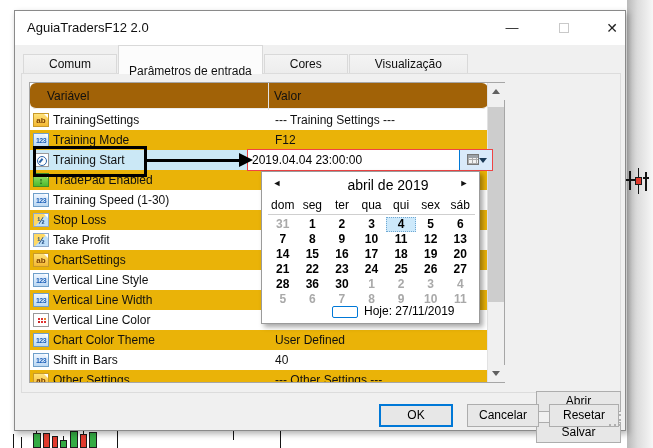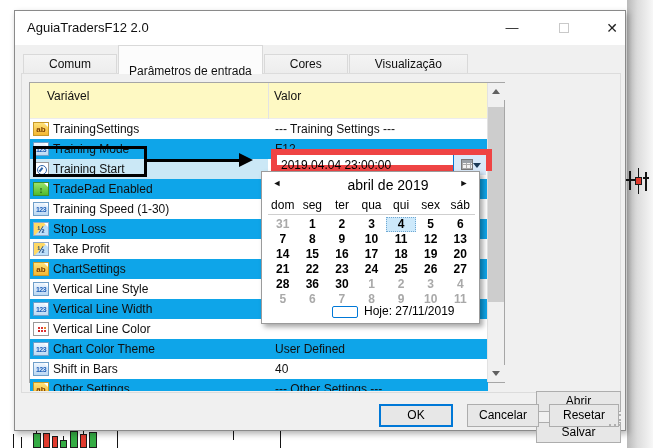--- a/index.html
+++ b/index.html
@@ -30,27 +30,27 @@
   .tabbar { position:absolute; left:8px; top:41px; height:22px; display:flex; align-items:flex-end; }
   .tab { height:20px; line-height:19px; padding:0 25px; font-size:12px; color:#101010;
     background:linear-gradient(#f4f4f4,#ececec); border:1px solid #d9d9d9; border-bottom:none; margin-right:1px; }
   .tab.active { height:23px; line-height:22px; background:#fcfcfc; position:relative; z-index:5; padding:14px 10px; }
 
   
   .panel { position:absolute; left:6px; top:62px; width:600px; height:320px; border:1px solid #dcdcdc; background:#f0f0f0; }
 
   
   .ptable { position:absolute; left:7px; top:8px; width:476px; height:301px; background:#ffffff; border:1px solid #a6a6a6; }
-  .phead { position:absolute; left:0; top:0; width:458px; height:36px; background:#fef9c3; border-bottom:1px solid #ededed; }
+  .phead { position:absolute; left:0; top:0; width:458px; height:26px; background:#a16207; border-bottom:1px solid #ededed;border-radius:6px; }
   .phead .h1 { position:absolute; left:17px; top:6px; font-size:12px; color:#101010; }
   .phead .h2 { position:absolute; left:244px; top:6px; font-size:12px; color:#101010; }
   .coldiv { position:absolute; left:238px; top:0; width:1px; height:299px; background:#e3e3e3; }
-  .rows { position:absolute; left:0; top:36px; width:458px; height:272px; overflow:hidden; }
+  .rows { position:absolute; left:0; top:27px; width:458px; height:272px; overflow:hidden; }
   .trow { position:relative; width:458px; height:20px; background:#ffffff; }
-  .trow.stripe { background:#0ea5e9; }
+  .trow.stripe { background:#eab308; }
   .trow.sel { background:#ffffff; }
   .trow.sel .leftsel { position:absolute; left:0; top:0; width:238px; height:20px; background:#cbe8f6; }
   .picon { position:absolute; left:3px; top:3px; width:16px; height:14px; font-size:8px; font-weight:bold;
     text-align:center; line-height:14px; border:1px solid #9a9a9a; background:#fff; overflow:hidden; }
   .picon::after { content:""; position:absolute; right:0; top:0; border-style:solid; border-width:0 4px 4px 0; border-color:transparent #ffffff transparent transparent; }
   .i-ab { background:linear-gradient(#ffe27a,#f4b832); color:#7b3f00; border-color:#c89a2a; }
   .i-num { background:linear-gradient(#eef6ff,#bcd9f3); color:#1d5fb8; border-color:#6f9fc9; font-size:7px; letter-spacing:-0.5px; }
   .i-half { background:linear-gradient(135deg,#ffd964 48%,#bfe0fa 52%); color:#14407c; font-size:9px; border-color:#8fa9c9; }
   .i-bool { background:linear-gradient(#9ae36a,#4fbb2e); color:#0c3d0c; border-color:#3f8f2a; font-size:9px; }
   .i-clock { border-color:#9a9a9a; }
@@ -63,21 +63,21 @@
 
   
   .vscroll { position:absolute; right:0; top:0; width:17px; height:299px; background:#f0f0f0; border-left:1px solid #e2e2e2; }
   .varrow { position:absolute; left:0; width:17px; height:17px; background:#f0f0f0; }
   .varrow::after { content:""; position:absolute; left:4px; border-left:4px solid transparent; border-right:4px solid transparent; }
   .va-up { top:0; } .va-up::after { top:6px; border-bottom:5px solid #606060; }
   .va-down { bottom:0; } .va-down::after { top:6px; border-top:5px solid #606060; }
   .vthumb { position:absolute; left:0; top:24px; width:16px; height:195px; background:#cdcdcd; }
 
   
-  .dateedit { position:absolute; left:256px; top:138px; width:221px; height:22px; background:#fff; border:6px solid #ef4444; z-index:20; }
+  .dateedit { position:absolute; left:232px; top:138px; width:246px; height:22px; background:#fff; border:1px solid #ef4444; z-index:20; }
   .dateedit .dval { position:absolute; left:4px; top:3px; font-size:12px; color:#000; }
   .dropbtn { position:absolute; right:0; top:0; width:33px; height:20px; background:#d9eafa; border-left:1px solid #0078d7; }
   .calglyph { position:absolute; left:7px; top:4px; width:12px; height:11px; border:1px solid #777;
     background:linear-gradient(#9aa0a6,#9aa0a6) 0 0/12px 3px no-repeat,
       repeating-linear-gradient(90deg,#aaa 0 1px,transparent 1px 4px),
       repeating-linear-gradient(#aaa 0 1px,transparent 1px 4px), #f2f2f2; }
   .dropcaret { position:absolute; right:5px; top:8px; border-left:4px solid transparent; border-right:4px solid transparent; border-top:5px solid #1b3a57; }
 
   
   .calendar { position:absolute; left:246px; top:160px; width:219px; height:153px; background:#ffffff;

